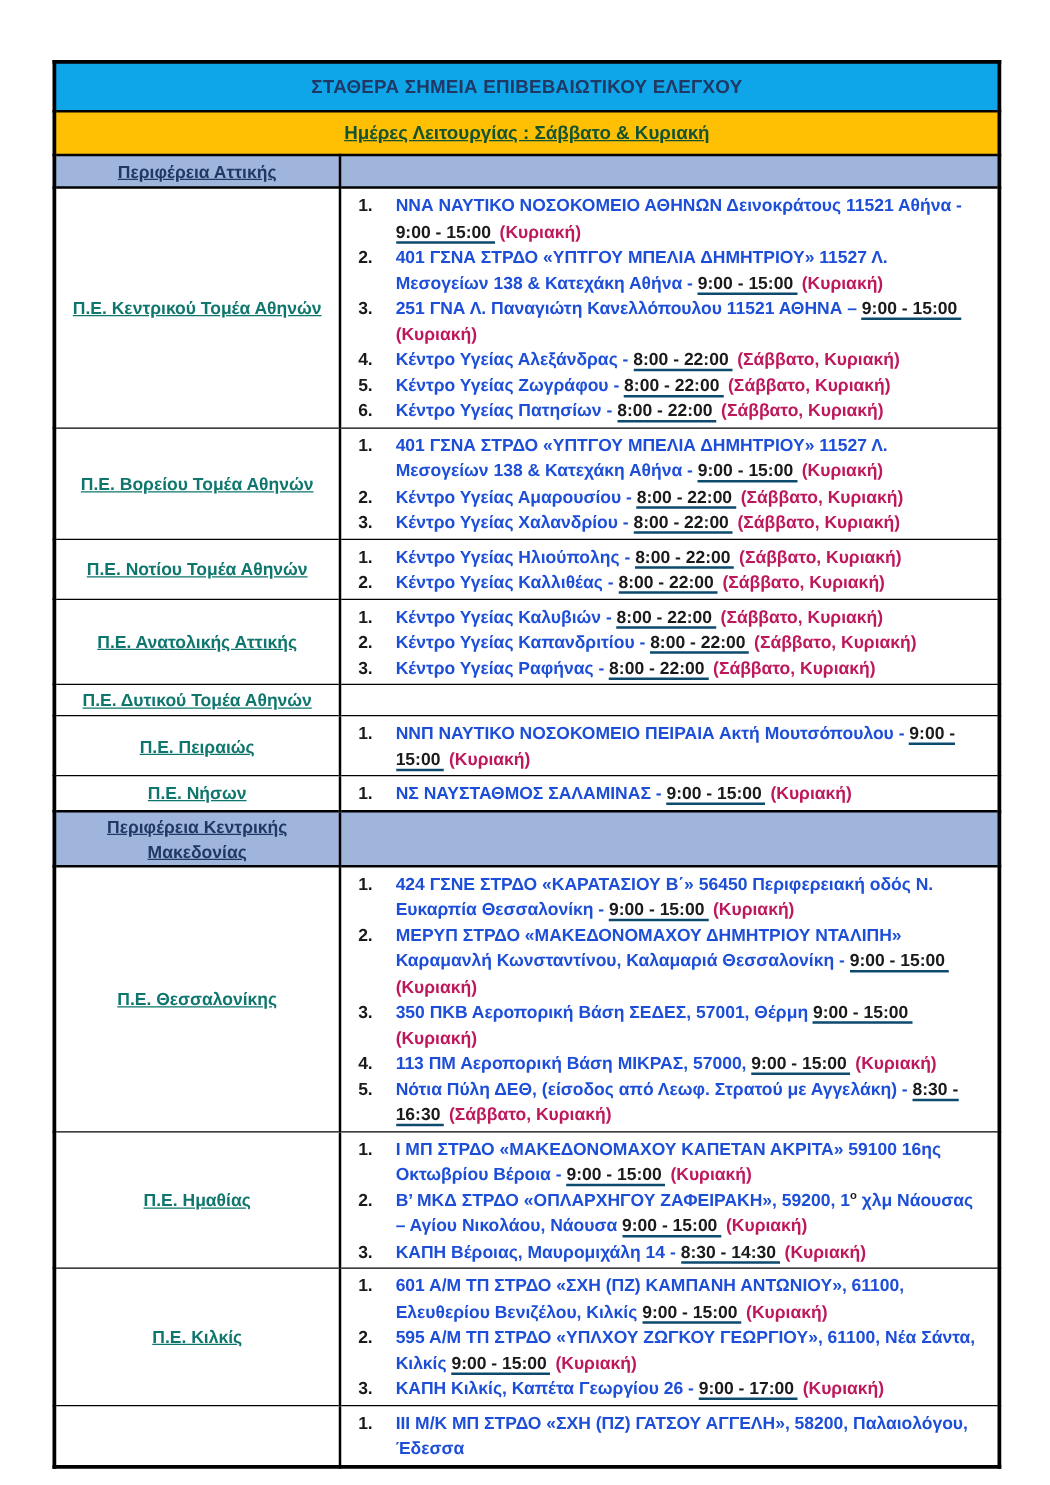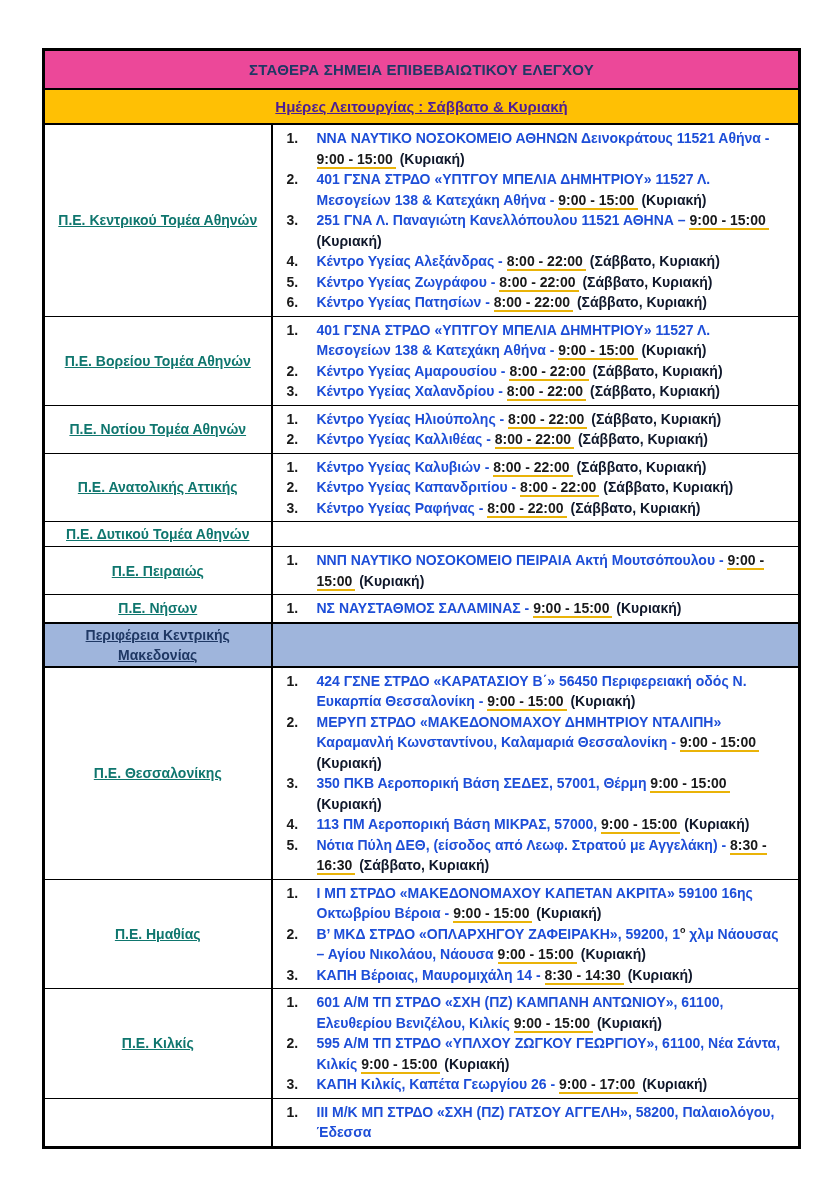--- a/index.html
+++ b/index.html
@@ -11,33 +11,33 @@
   .doc{padding:48px 42px 0 42px;}
   table.ctl{
     width:756px;border-collapse:collapse;table-layout:fixed;
     border:3px solid #000;
   }
   col.c1col{width:228px;}
   col.c2col{width:528px;}
   td{border:1px solid #000;padding:0;vertical-align:middle;}
   
   tr.titleRow td{
-    background:#ec4899;height:37px;text-align:center;
+    background:#0ea5e9;height:37px;text-align:center;
     border-bottom:2px solid #000;
   }
   tr.titleRow .t{
     color:#1f3864;font-weight:bold;font-size:15px;letter-spacing:.2px;
   }
   
   tr.subRow td{
     background:#ffc004;height:33px;text-align:center;
     border-top:2px solid #000;border-bottom:2px solid #000;
   }
   tr.subRow .t{
-    color:#4c1d95;font-weight:bold;font-size:15px;text-decoration:underline;
+    color:#14532d;font-weight:bold;font-size:15px;text-decoration:underline;
   }
   
   tr.colHead td, tr.band td{background:#9fb5dc;}
   tr.colHead td{height:24px;text-align:center;border-bottom:2px solid #000;border-top:2px solid #000;}
   tr.colHead .t{color:#1f3864;font-weight:bold;font-size:14.5px;}
   tr.band td{height:24px;text-align:center;border-top:2px solid #000;border-bottom:2px solid #000;}
   .band-label{
     color:#1f3864;font-weight:bold;font-size:14px;line-height:20px;
     text-decoration:underline;display:inline-block;padding:1px 4px;
   }
@@ -50,22 +50,22 @@
     color:#0f766e;font-weight:bold;font-size:14px;line-height:20px;
     text-decoration:underline;cursor:pointer;display:inline-block;
   }
   td.c2{vertical-align:top;padding:3px 10px 3px 2px;}
   .li{display:flex;align-items:flex-start;padding-left:12px;margin:0;}
   .num{
     flex:0 0 30px;font-weight:bold;font-size:14px;line-height:20.5px;color:#1a1a1a;
   }
   .txt{flex:1;font-weight:bold;font-size:14px;line-height:20.5px;color:#1a1a1a;}
   .txt .p{color:#1d4ed8;}
-  .txt .u{border-bottom:2px solid #eab308;padding-right:3px;}
-  .txt .r{color:#0f172a;}
+  .txt .u{border-bottom:2px solid #0c4a6e;padding-right:3px;}
+  .txt .r{color:#be185d;}
   .txt sup{font-size:9px;font-weight:bold;line-height:0;}
 </style>
 </head>
 <body>
 
 <div class="doc">
   <table class="ctl">
     <colgroup>
         <col class="c1col">
         <col class="c2col">
@@ -76,20 +76,24 @@
           <span class="t">ΣΤΑΘΕΡΑ ΣΗΜΕΙΑ ΕΠΙΒΕΒΑΙΩΤΙΚΟΥ ΕΛΕΓΧΟΥ</span>
         </td>
       </tr>
       <tr class="subRow">
         <td colspan="2">
           <span class="t">Ημέρες Λειτουργίας : Σάββατο &amp; Κυριακή</span>
         </td>
       </tr>
     </tbody>
     <tbody id="rows">
+        <tr class="band">
+          <td style="border-right: 2px solid rgb(0, 0, 0);"><span class="band-label">Περιφέρεια Αττικής</span></td>
+          <td></td>
+        </tr>
         <tr class="data">
           <td class="c1"><span class="region-link">Π.Ε. Κεντρικού Τομέα Αθηνών</span></td>
           <td class="c2">
             <div class="li">
               <span class="num">1.</span>
               <span class="txt"><span class="p">ΝΝΑ ΝΑΥΤΙΚΟ ΝΟΣΟΚΟΜΕΙΟ ΑΘΗΝΩΝ Δεινοκράτους 11521 Αθήνα - </span><span class="u">9:00 - 15:00</span><span class="p"> </span><span class="r">(Κυριακή)</span></span>
             </div>
             <div class="li">
               <span class="num">2.</span>
               <span class="txt"><span class="p">401 ΓΣΝΑ ΣΤΡΔΟ «ΥΠΤΓΟΥ ΜΠΕΛΙΑ ΔΗΜΗΤΡΙΟΥ» 11527 Λ. Μεσογείων 138 &amp; Κατεχάκη Αθήνα - </span><span class="u">9:00 - 15:00</span><span class="p"> </span><span class="r">(Κυριακή)</span></span>

